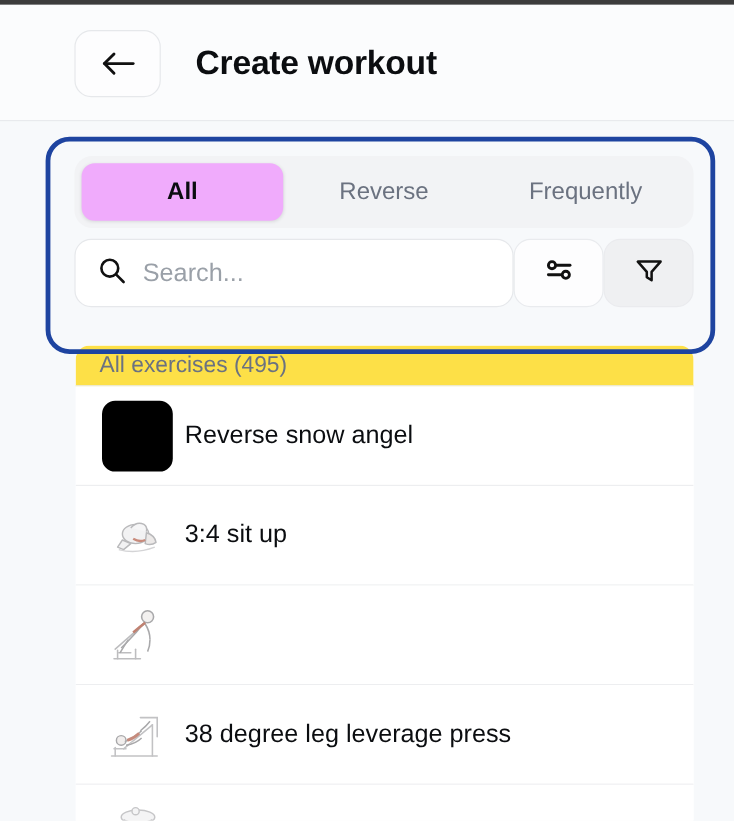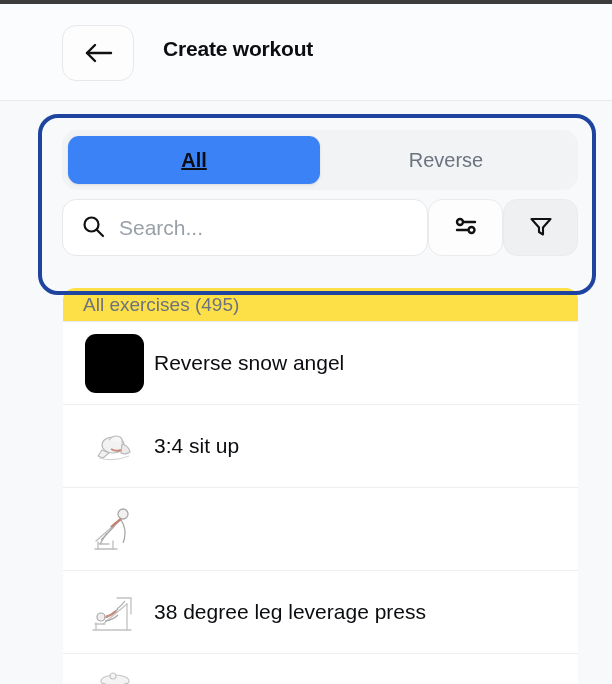--- a/index.html
+++ b/index.html
@@ -45,21 +45,21 @@
     border-radius: 14px;
     display: flex;
     align-items: center;
     justify-content: center;
     cursor: pointer;
   }
   .back-btn svg { display: block; }
   .page-title {
     position: absolute;
     left: 163px; top: 33px;
-    font-size: 21px;
+    font-size: 28px;
     font-weight: bold;
     color: #0b0d10;
     letter-spacing: -0.2px;
     white-space: nowrap;
   }
 
   
   .highlight-ring {
     position: absolute;
     left: 38px; top: 114px;
@@ -96,25 +96,24 @@
     display: flex;
     align-items: center;
     justify-content: center;
     font-size: 20px;
     color: #6b7280;
     border-radius: 11px;
     cursor: pointer;
     white-space: nowrap;
   }
   .tab.active {
-    background: #3b82f6;
+    background: #f0abfc;
     color: #0b0d10;
     font-weight: bold;
     box-shadow: 0 1px 3px rgba(0,0,0,0.10);
-    text-decoration: underline;
   }
 
   .searchrow {
     position: absolute;
     left: 62px; top: 100px;
     width: 516px;
     height: 51px;
     display: flex;
     align-items: center;
     gap: 0;
@@ -226,20 +225,21 @@
       </span>
     </div>
     <div class="page-title">Create workout</div>
   </div>
 
   <div class="controls">
 
     <div class="tabbar">
       <div class="tab active">All</div>
       <div class="tab">Reverse</div>
+      <div class="tab">Frequently</div>
     </div>
 
     <div class="searchrow">
       <div class="searchbox">
         <span>
           <svg width="24" height="24" viewBox="0 0 24 24" fill="none">
             <circle cx="10.5" cy="10.5" r="7" stroke="#111" stroke-width="2.2"></circle>
             <path d="M15.7 15.7 L22 22" stroke="#111" stroke-width="2.2" stroke-linecap="round"></path>
           </svg>
         </span>

